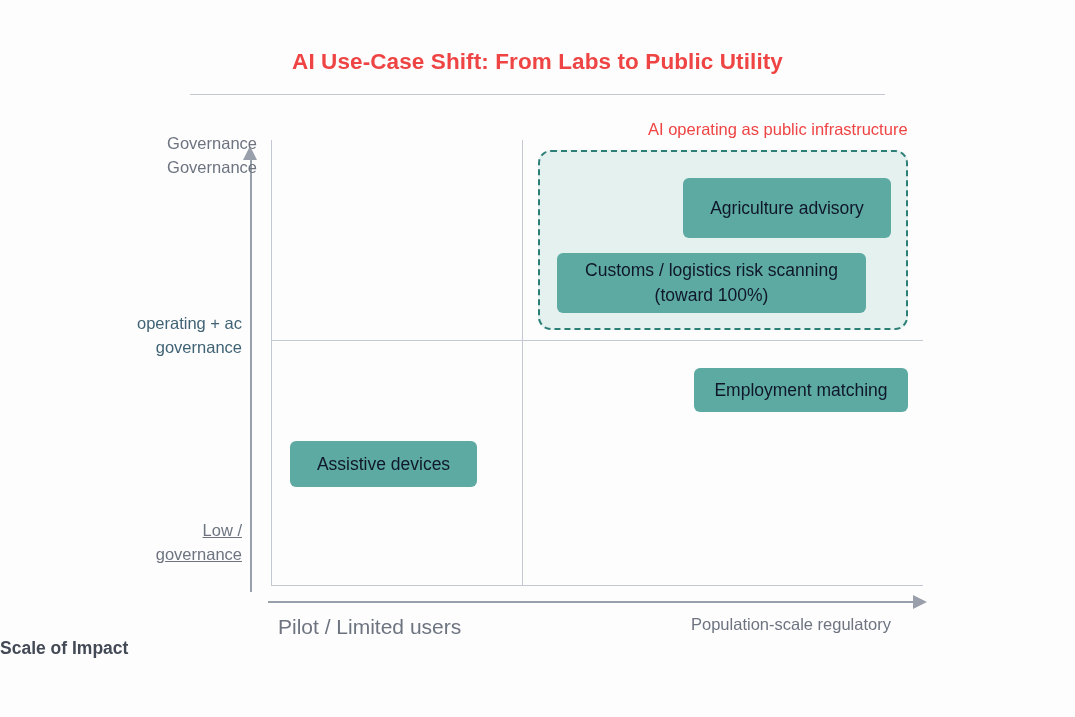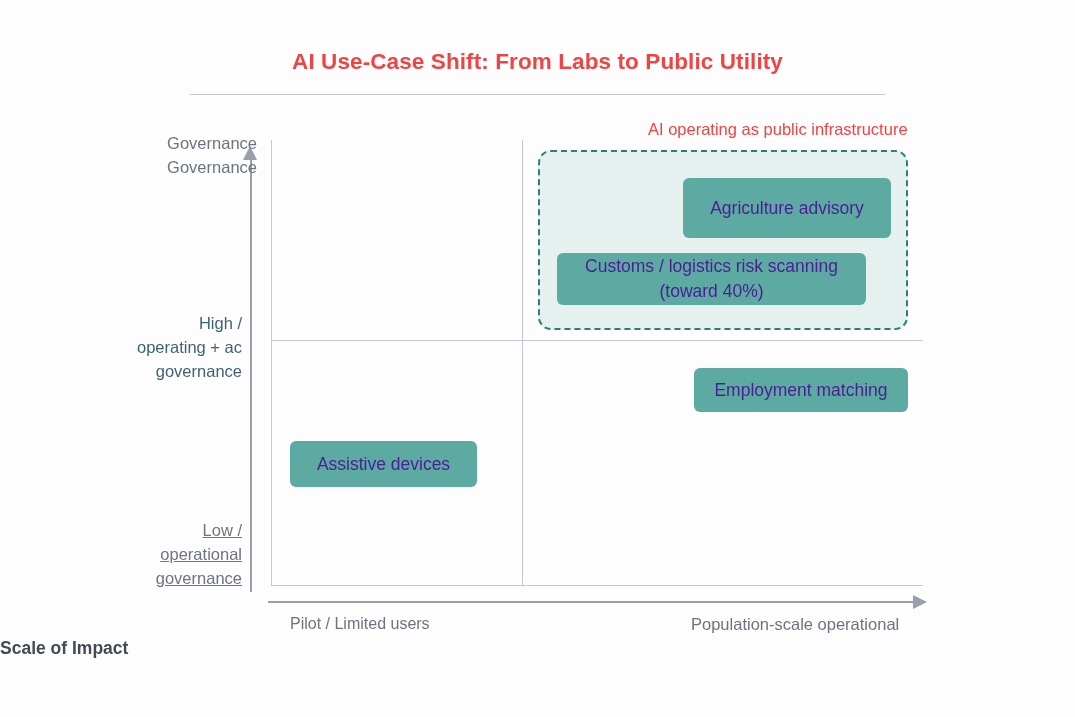--- a/index.html
+++ b/index.html
@@ -135,23 +135,23 @@
     top: 131px;
     width: 230px;
     text-align: right;
     font-size: 16.5px;
     line-height: 24px;
     color: #6d7480;
   }
 
   .x-tick-left {
     position: absolute;
-    left: 290px;
+    left: 278px;
     top: 615px;
-    font-size: 16px;
+    font-size: 21px;
     color: #6d7480;
   }
   .x-tick-right {
     position: absolute;
     left: 691px;
     top: 615px;
     font-size: 16.5px;
     color: #6d7480;
   }
   .x-axis-title {
@@ -182,33 +182,33 @@
     top: 120px;
     font-size: 16.5px;
     color: #ef4444;
     white-space: nowrap;
   }
 
   
   .item-card {
     position: absolute;
     background: #5daaa3;
-    color: #4c1d95;
+    color: #0f172a;
     border-radius: 6px;
     display: flex;
     align-items: center;
     justify-content: center;
     text-align: center;
     font-size: 17.5px;
     line-height: 25px;
     box-sizing: border-box;
     padding: 4px 16px;
   }
   .card-agri      { left: 683px; top: 178px; width: 208px; height: 60px; }
-  .card-customs   { left: 557px; top: 253px; width: 309px; height: 52px; }
+  .card-customs   { left: 557px; top: 253px; width: 309px; height: 60px; }
   .card-employ    { left: 694px; top: 368px; width: 214px; height: 44px; }
   .card-assistive { left: 290px; top: 441px; width: 187px; height: 46px; }
 </style>
 </head>
 <body>
 
 <div class="canvas">
 
   <div class="chart-title">AI Use-Case Shift: From Labs to Public Utility</div>
   <div class="title-rule"></div>
@@ -221,47 +221,45 @@
   <div class="y-axis-arrow"></div>
   <div class="x-axis-line"></div>
   <div class="x-axis-arrow"></div>
 
   <div class="y-axis-title">
     <div>Governance</div>
     <div>Governance</div>
   </div>
 
   <div class="tick tick-high">
-    <div>High /</div>
     <div>operating + ac</div>
     <div>governance</div>
   </div>
   <div class="tick tick-low">
     <div>Low /</div>
-    <div>operational</div>
     <div>governance</div>
   </div>
 
   <div class="x-tick-left">Pilot / Limited users</div>
-  <div class="x-tick-right">Population-scale operational</div>
+  <div class="x-tick-right">Population-scale regulatory</div>
   <div class="x-axis-title">Scale of Impact</div>
 
   <div class="highlight-annotation">AI operating as public infrastructure</div>
   <div class="highlight-region"></div>
 
   <div class="item-card card-agri">
     <div>
       <div>Agriculture advisory</div>
     </div>
   </div>
 
   <div class="item-card card-customs">
     <div>
       <div>Customs / logistics risk scanning</div>
-      <div>(toward 40%)</div>
+      <div>(toward 100%)</div>
     </div>
   </div>
 
   <div class="item-card card-employ">
     <div>Employment matching</div>
   </div>
 
   <div class="item-card card-assistive">
     <div>Assistive devices</div>
   </div>

